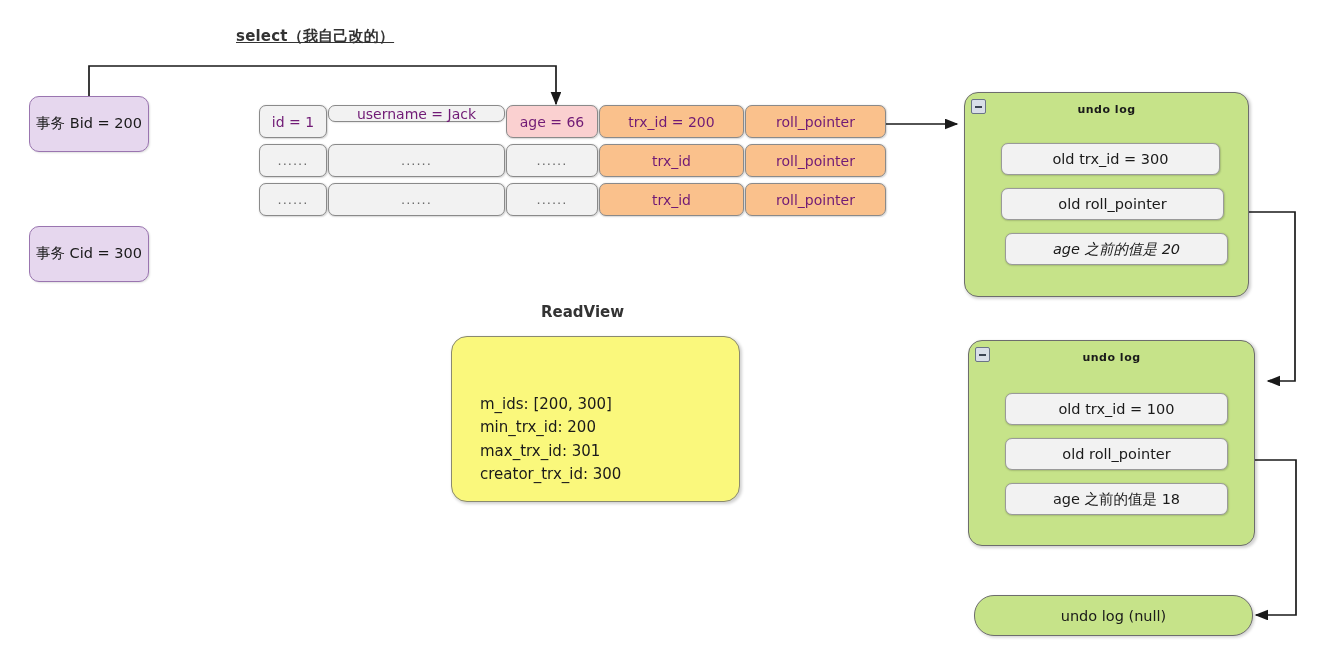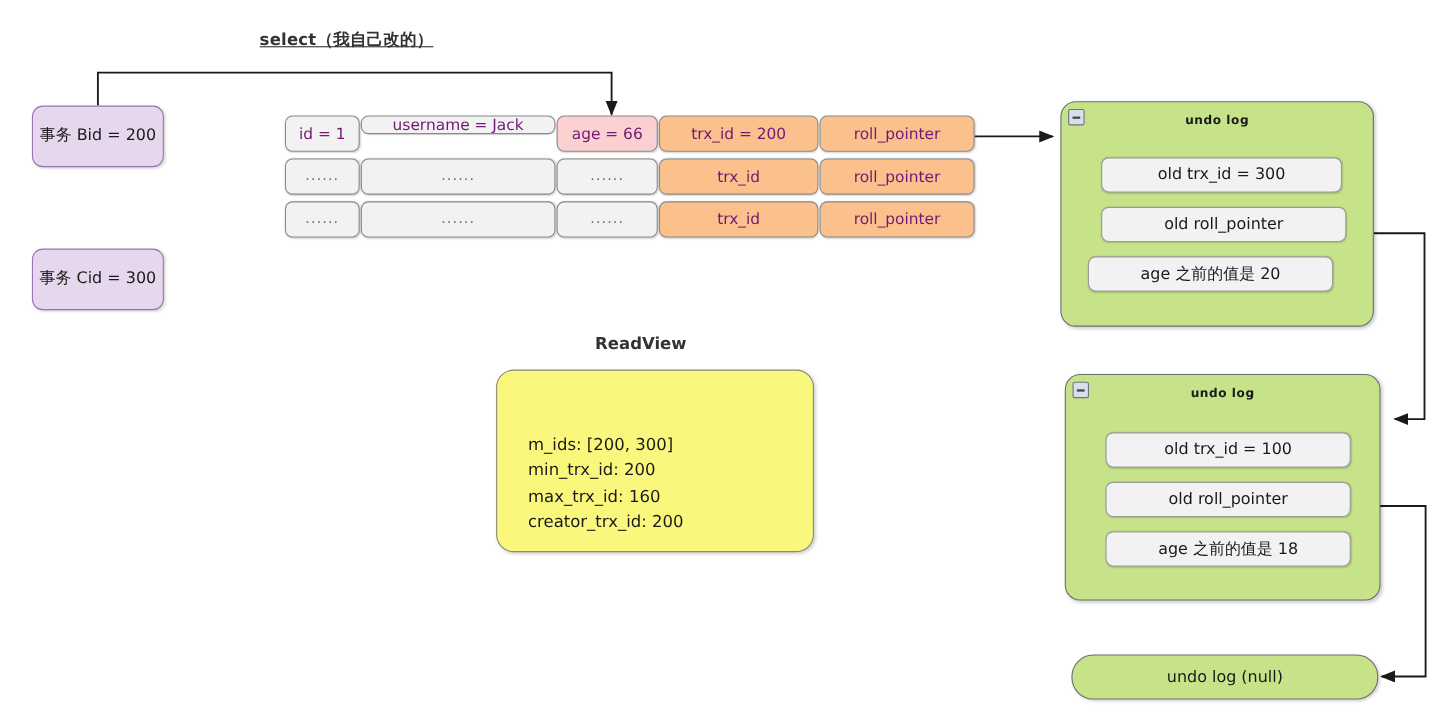--- a/index.html
+++ b/index.html
@@ -199,33 +199,33 @@
   <div class="abs rec-cell c-plain dots" style="left:506px; top:183px; width:92px; height:33px;">......</div>
   <div class="abs rec-cell c-orange" style="left:599px; top:183px; width:145px; height:33px;">trx_id</div>
   <div class="abs rec-cell c-orange" style="left:745px; top:183px; width:141px; height:33px;">roll_pointer</div>
 
   <div class="abs section-label" style="left:541px; top:303px;">ReadView</div>
 
   <div class="abs readview-box" style="left:451px; top:336px; width:289px; height:166px;">
     <div class="readview-lines">
       <span>m_ids: [200, 300]</span>
       <span>min_trx_id: 200</span>
-      <span>max_trx_id: 160</span>
-      <span>creator_trx_id: 200</span>
+      <span>max_trx_id: 301</span>
+      <span>creator_trx_id: 300</span>
     </div>
   </div>
 
   <div class="abs undo-box" style="left:964px; top:92px; width:285px; height:205px;">
     <div class="collapse-icon" style="left:6px; top:6px;">
         <i></i>
       </div>
     <div class="undo-title">undo log</div>
     <div class="abs undo-row" style="left:36px; top:50px; width:219px; height:32px;">old trx_id = 300</div>
     <div class="abs undo-row" style="left:36px; top:95px; width:223px; height:32px;">old roll_pointer</div>
-    <div class="abs undo-row" style="left:24px; top:140px; width:223px; height:32px;">age 之前的值是 20</div>
+    <div class="abs undo-row" style="left:40px; top:140px; width:223px; height:32px;font-style:italic;">age 之前的值是 20</div>
   </div>
 
   <div class="abs undo-box" style="left:968px; top:340px; width:287px; height:206px;">
     <div class="collapse-icon" style="left:6px; top:6px;">
         <i></i>
       </div>
     <div class="undo-title">undo log</div>
     <div class="abs undo-row" style="left:36px; top:52px; width:223px; height:32px;">old trx_id = 100</div>
     <div class="abs undo-row" style="left:36px; top:97px; width:223px; height:32px;">old roll_pointer</div>
     <div class="abs undo-row" style="left:36px; top:142px; width:223px; height:32px;">age 之前的值是 18</div>

